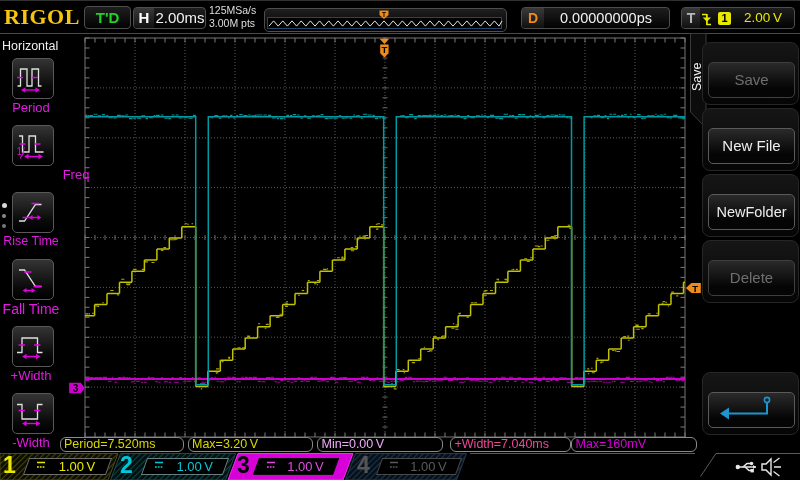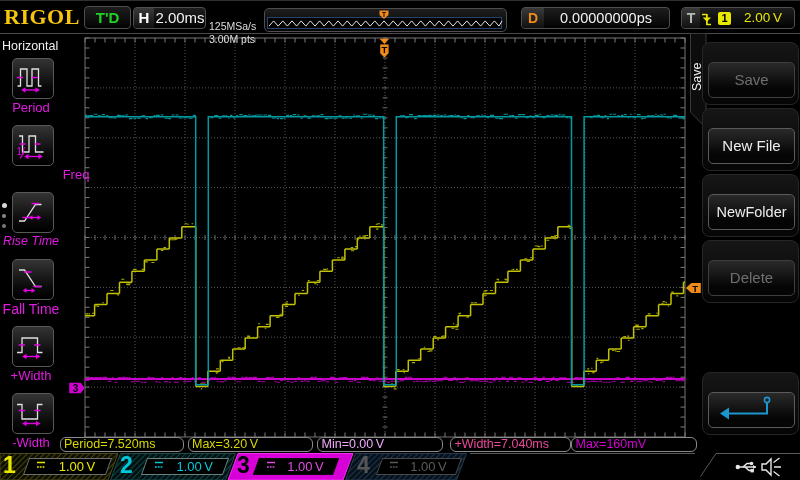--- a/index.html
+++ b/index.html
@@ -54,21 +54,21 @@
 <div class="abs" style="left:0;top:33px;width:800px;height:1px;background:#4a4a4a;"></div>
 <div class="abs" style="left:4px;top:7px;width:76px;height:20px;color:#f7c410;
  font-family:'Liberation Serif',serif;font-weight:bold;font-size:22px;line-height:19px;letter-spacing:0.5px;">RIGOL</div>
 <div class="box" style="left:84px;top:6px;width:45px;height:21px;">
   <div style="color:#21d321;font-weight:bold;font-size:15px;text-align:center;line-height:21px;">T'D</div>
     </div>
 <div class="box" style="left:133px;top:7px;width:71px;height:20px;">
   <div class="abs" style="left:0;top:0;width:20px;height:20px;border-radius:3px 0 0 3px;background:linear-gradient(#3a3a3a,#101010);color:#fff;font-weight:bold;font-size:15px;text-align:center;line-height:20px;">H</div>
   <div class="abs" style="left:20px;top:0;width:52px;height:20px;color:#f2f2f2;font-size:15px;text-align:center;line-height:20px;">2.00ms</div>
     </div>
-<div class="abs" style="left:209px;top:4px;width:60px;color:#dedede;font-size:10.5px;line-height:13px;margin-top:16px;">125MSa/s<br>3.00M pts</div>
+<div class="abs" style="left:209px;top:4px;width:60px;color:#dedede;font-size:10.5px;line-height:13px;">125MSa/s<br>3.00M pts</div>
 <div class="box" style="left:264px;top:8px;width:241px;height:22px;border-radius:5px;">
   <svg class="abs" style="left:0;top:0" width="239" height="20" viewBox="0 0 239 20">
     <rect x="2.5" y="8.5" width="234" height="11" fill="#000" stroke="#25456e" stroke-width="1"></rect>
     <path d="M268,26.1L272.6,20.9L277.2,26.1L281.8,20.9L286.4,26.1L291,20.9L295.6,26.1L300.2,20.9L304.8,26.1L309.4,20.9L314,26.1L318.6,20.9L323.2,26.1L327.8,20.9L332.4,26.1L337,20.9L341.6,26.1L346.2,20.9L350.8,26.1L355.4,20.9L360,26.1L364.6,20.9L369.2,26.1L373.8,20.9L378.4,26.1L383,20.9L387.6,26.1L392.2,20.9L396.8,26.1L401.4,20.9L406,26.1L410.6,20.9L415.2,26.1L419.8,20.9L424.4,26.1L429,20.9L433.6,26.1L438.2,20.9L442.8,26.1L447.4,20.9L452,26.1L456.6,20.9L461.2,26.1L465.8,20.9L470.4,26.1L475,20.9L479.6,26.1L484.2,20.9L488.8,26.1L493.4,20.9L498,26.1L501,20.9" transform="translate(-264,-9)" stroke="#e8e8e8" stroke-width="1" fill="none"></path>
     <path d="M114.5,1.5 h9 v4.5 l-4.5,4 l-4.5,-4 Z" fill="#f08a18"></path>
     <text x="119" y="8.2" font-size="6.5" font-weight="bold" fill="#000" text-anchor="middle" font-family="Liberation Sans,sans-serif">T</text>
   </svg>
     </div>
 <div class="box" style="left:521px;top:7px;width:147px;height:20px;">
   <div class="abs" style="left:0;top:0;width:22px;height:20px;border-radius:3px 0 0 3px;background:linear-gradient(#3a3a3a,#101010);color:#f08a18;font-weight:bold;font-size:14px;text-align:center;line-height:20px;">D</div>
@@ -103,21 +103,21 @@
    <path d="M15.5,27.7 l-4.4,2.8 l4.4,2.8 Z M25.5,27.7 l4.4,2.8 l-4.4,2.8 Z" fill="#e000e0"></path>
   </svg></div>
 <div class="mlbl" style="top:167px;margin-left:45px;">Freq</div>
 <div class="mbtn" style="top:192px;">
   <svg width="38" height="37" viewBox="0 0 38 37">
    <path d="M6,28 h5.5 l11,-16.5 h6" stroke="#e0e0e0" stroke-width="1.3" fill="none"></path>
    <path d="M18.5,10.5 h7.5 M9.5,24.5 h7.5" stroke="#e000e0" stroke-width="1.4" fill="none"></path>
    <path d="M18,24.5 h8" stroke="#e000e0" stroke-width="1.4" fill="none"></path>
    <path d="M19.5,22 l-3.8,2.5 l3.8,2.5 Z M24.5,22 l3.8,2.5 l-3.8,2.5 Z" fill="#e000e0"></path>
   </svg></div>
-<div class="mlbl" style="top:234px;font-size:12.5px;font-style:italic;">Rise Time</div>
+<div class="mlbl" style="top:234px;font-size:12.5px;">Rise Time</div>
 <div class="mbtn" style="top:259px;">
   <svg width="38" height="37" viewBox="0 0 38 37">
    <path d="M6,10 h5.5 l11,16.5 h6" stroke="#e0e0e0" stroke-width="1.3" fill="none"></path>
    <path d="M11,12 h7.5 M20.5,26.5 h7.5" stroke="#e000e0" stroke-width="1.4" fill="none"></path>
    <path d="M12,30.5 h8" stroke="#e000e0" stroke-width="1.4" fill="none"></path>
    <path d="M13.5,28 l-3.8,2.5 l3.8,2.5 Z M18.5,28 l3.8,2.5 l-3.8,2.5 Z" fill="#e000e0"></path>
   </svg></div>
 <div class="mlbl" style="top:301px;font-size:14px;">Fall Time</div>
 <div class="mbtn" style="top:326px;">
   <svg width="38" height="37" viewBox="0 0 38 37">

